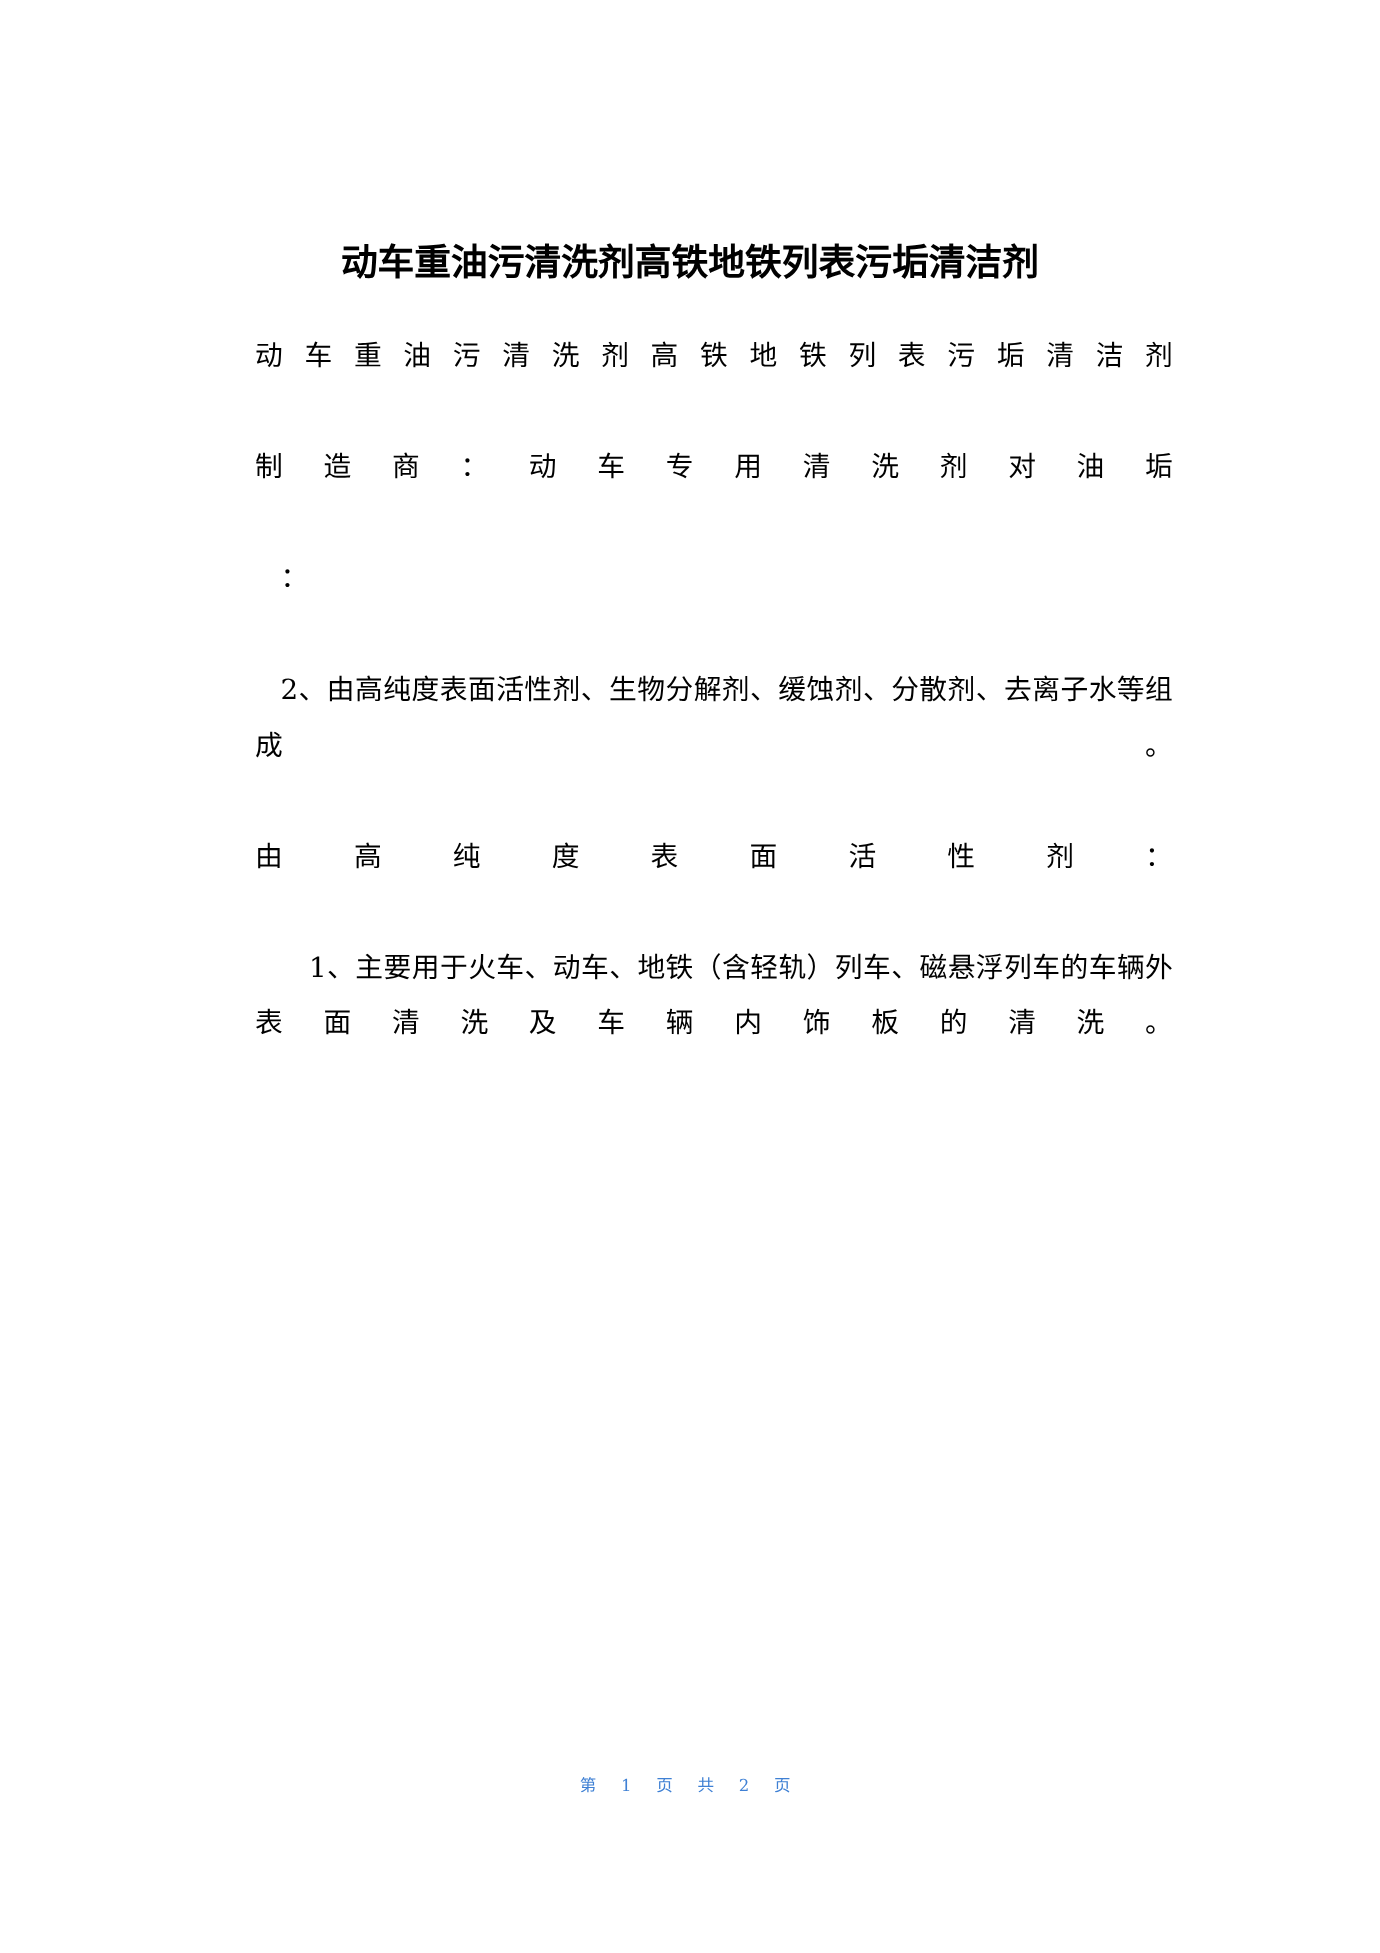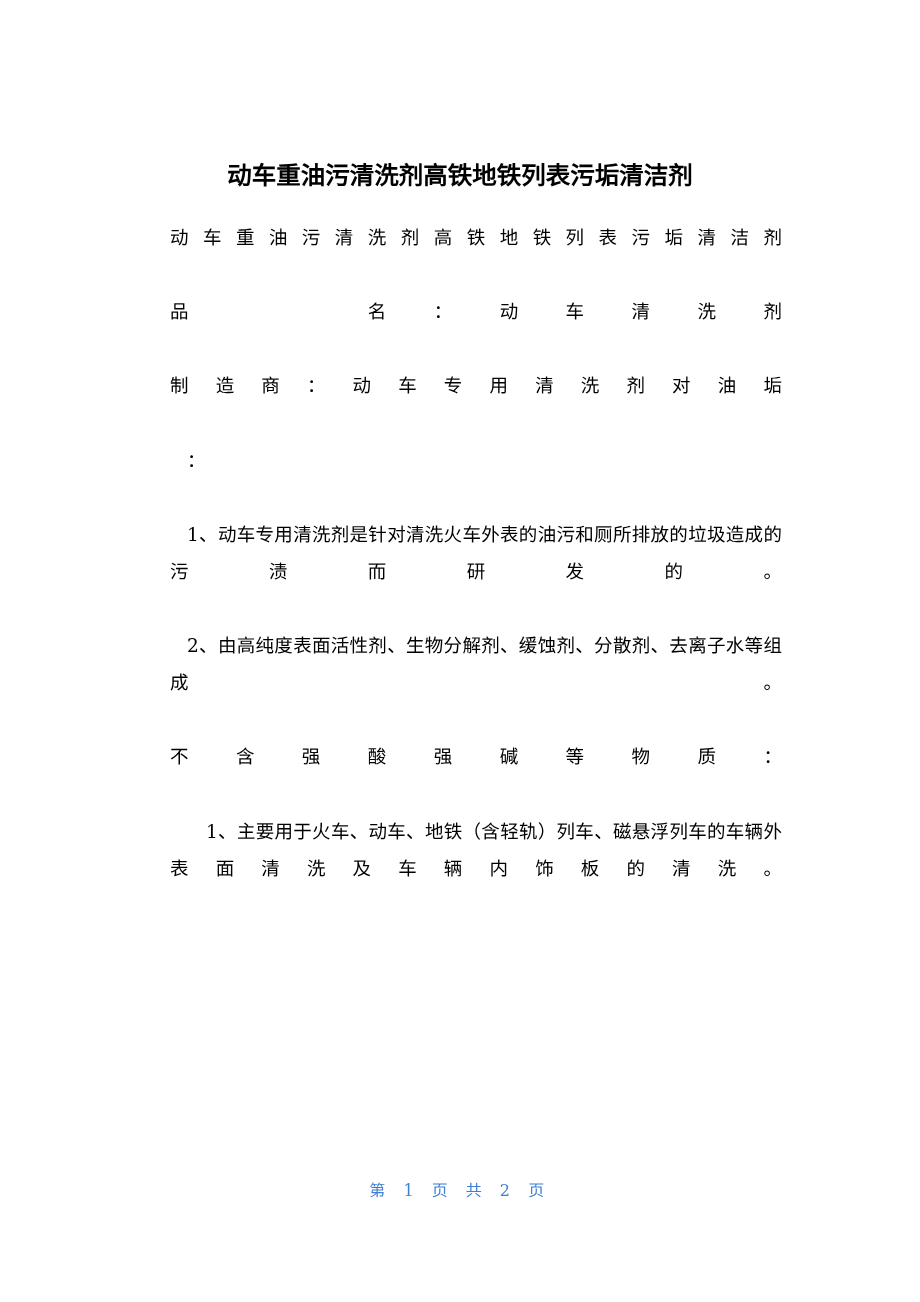--- a/index.html
+++ b/index.html
@@ -69,55 +69,53 @@
   
   .para::after { content: ""; display: inline-block; width: 100%; }
 
   
   .page-footer {
     position: absolute;
     left: 0;
     top: 1180px;
     width: 920px;
     text-align: center;
-    font-size: 16px;
+    font-size: 11px;
     line-height: 22px;
     color: #3f80d4;
     letter-spacing: 6.5px;
     font-family: "DejaVu Serif", "Liberation Serif", serif;
     white-space: pre;
   }
 </style>
 </head>
 <body>
 
 <div class="page">
 
   <h1 class="doc-title">动车重油污清洗剂高铁地铁列表污垢清洁剂</h1>
 
   <div class="body-block">
 
     <p class="para ind-0">动车重油污清洗剂高铁地铁列表污垢清洁剂</p>
 
 
-    <p class="para ind-0">品　　名：动车清洗剂</p>
 
     <p class="para ind-0">制造商：动车专用清洗剂对油垢</p>
 
 
     <p class="para ind-1">：</p>
 
-    <p class="para ind-1">1、动车专用清洗剂是针对清洗火车外表的油污和厕所排放的垃圾造成的污渍而研发的。</p>
 
     <p class="para ind-1">2、由高纯度表面活性剂、生物分解剂、缓蚀剂、分散剂、去离子水等组成。</p>
 
 
 
 
-    <p class="para ind-0">不含强酸强碱等物质：</p>
+    <p class="para ind-0">由高纯度表面活性剂：</p>
 
     <p class="para ind-2">1、主要用于火车、动车、地铁（含轻轨）列车、磁悬浮列车的车辆外表面清洗及车辆内饰板的清洗。</p>
 
   </div>
 
   <div class="page-footer">第 1 页 共 2 页</div>
 
 </div>
 
 </body></html>

